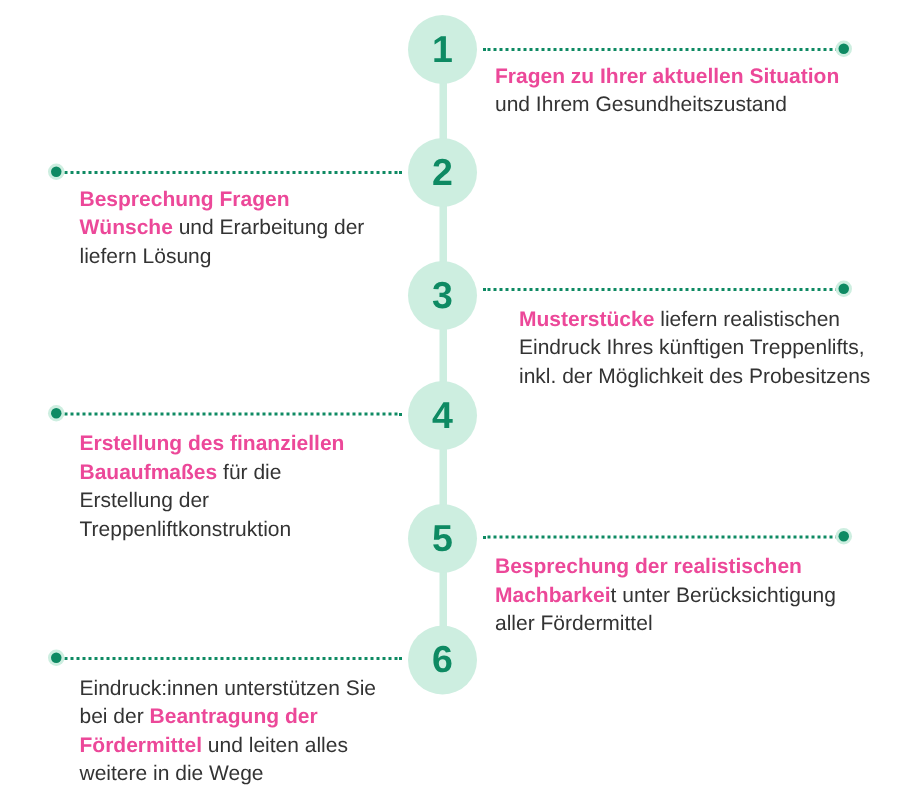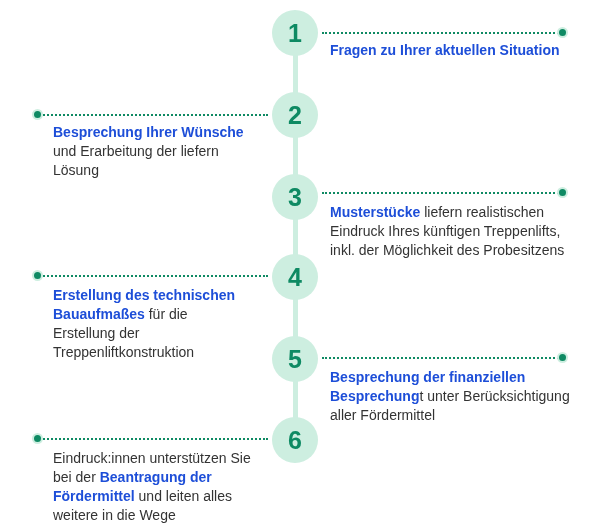--- a/index.html
+++ b/index.html
@@ -23,71 +23,72 @@
   .connector {
     position: absolute; height: 0; border-top: 2px dotted #0e8a63;
   }
   .dot {
     position: absolute; width: 7px; height: 7px; border-radius: 50%;
     background: #0e8a63; box-shadow: 0 0 0 2px #cdeee0;
   }
   .step-text {
     position: absolute; font-size: 14px; line-height: 19px; color: #333333;
   }
-  .hl { color: #1d4ed8; font-weight: bold; }
+  .hl { color: #ec4899; font-weight: bold; }
 </style>
 </head>
 <body>
 
 <div>
   <div class="timeline-line"></div>
 
   <div class="step-circle" style="top:10px">
     <span class="step-number">1</span>
   </div>
   <div class="connector" style="left:322px; top:32px; width:237px"></div>
   <div class="dot" style="left:559px; top:29px"></div>
   <div class="step-text" style="left:330px; top:41px; width:260px">
     <span class="hl">Fragen zu Ihrer aktuellen Situation</span><br>
+    <span> und Ihrem Gesundheitszustand</span>
   </div>
 
   <div class="step-circle" style="top:92px">
     <span class="step-number">2</span>
   </div>
   <div class="connector" style="left:40px; top:114px; width:228px"></div>
   <div class="dot" style="left:34px; top:111px"></div>
   <div class="step-text" style="left:53px; top:123px; width:205px">
-    <span class="hl">Besprechung Ihrer Wünsche</span><span> und Erarbeitung der liefern Lösung</span>
+    <span class="hl">Besprechung Fragen Wünsche</span><span> und Erarbeitung der liefern Lösung</span>
   </div>
 
   <div class="step-circle" style="top:174px">
     <span class="step-number">3</span>
   </div>
   <div class="connector" style="left:322px; top:192px; width:237px"></div>
   <div class="dot" style="left:559px; top:189px"></div>
-  <div class="step-text" style="left:330px; top:203px; width:235px">
+  <div class="step-text" style="left:346px; top:203px; width:235px">
     <span class="hl">Musterstücke</span><span> liefern realistischen Eindruck Ihres künftigen Treppenlifts, inkl. der Möglichkeit des Probesitzens</span>
   </div>
 
   <div class="step-circle" style="top:254px">
     <span class="step-number">4</span>
   </div>
   <div class="connector" style="left:40px; top:275px; width:228px"></div>
   <div class="dot" style="left:34px; top:272px"></div>
   <div class="step-text" style="left:53px; top:286px; width:200px">
-    <span class="hl">Erstellung des technischen Bauaufmaßes</span><span> für die Erstellung der Treppenliftkonstruktion</span>
+    <span class="hl">Erstellung des finanziellen Bauaufmaßes</span><span> für die Erstellung der Treppenliftkonstruktion</span>
   </div>
 
   <div class="step-circle" style="top:336px">
     <span class="step-number">5</span>
   </div>
   <div class="connector" style="left:322px; top:357px; width:237px"></div>
   <div class="dot" style="left:559px; top:354px"></div>
   <div class="step-text" style="left:330px; top:368px; width:245px">
-    <span class="hl">Besprechung der finanziellen Besprechung</span><span>t unter Berücksichtigung aller Fördermittel</span>
+    <span class="hl">Besprechung der realistischen Machbarkei</span><span>t unter Berücksichtigung aller Fördermittel</span>
   </div>
 
   <div class="step-circle" style="top:417px">
     <span class="step-number">6</span>
   </div>
   <div class="connector" style="left:40px; top:438px; width:228px"></div>
   <div class="dot" style="left:34px; top:435px"></div>
   <div class="step-text" style="left:53px; top:449px; width:200px">
     <span>Eindruck:innen unterstützen Sie bei der </span><span class="hl">Beantragung der Fördermittel</span><span> und leiten alles weitere in die Wege</span>
   </div>

